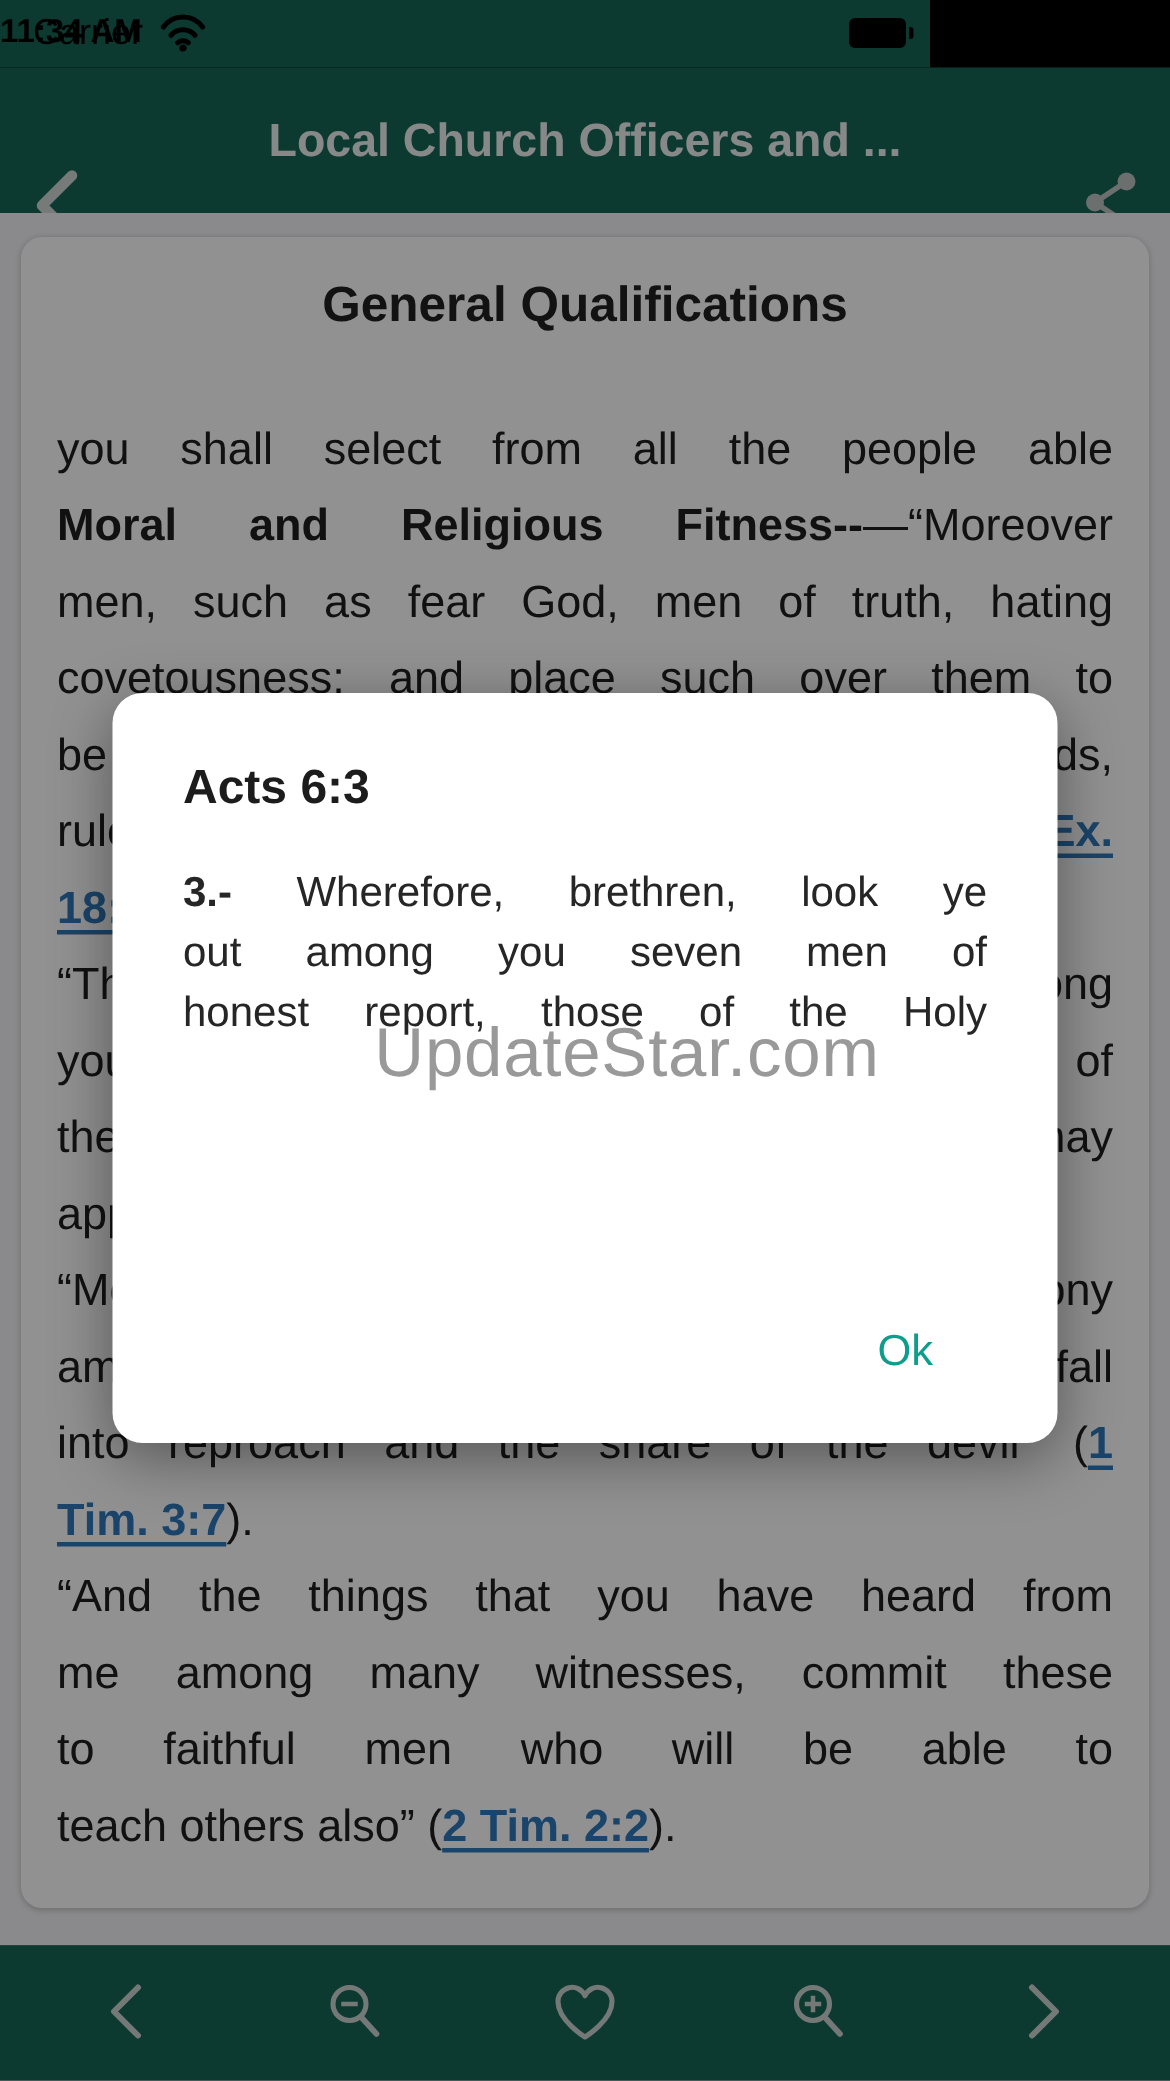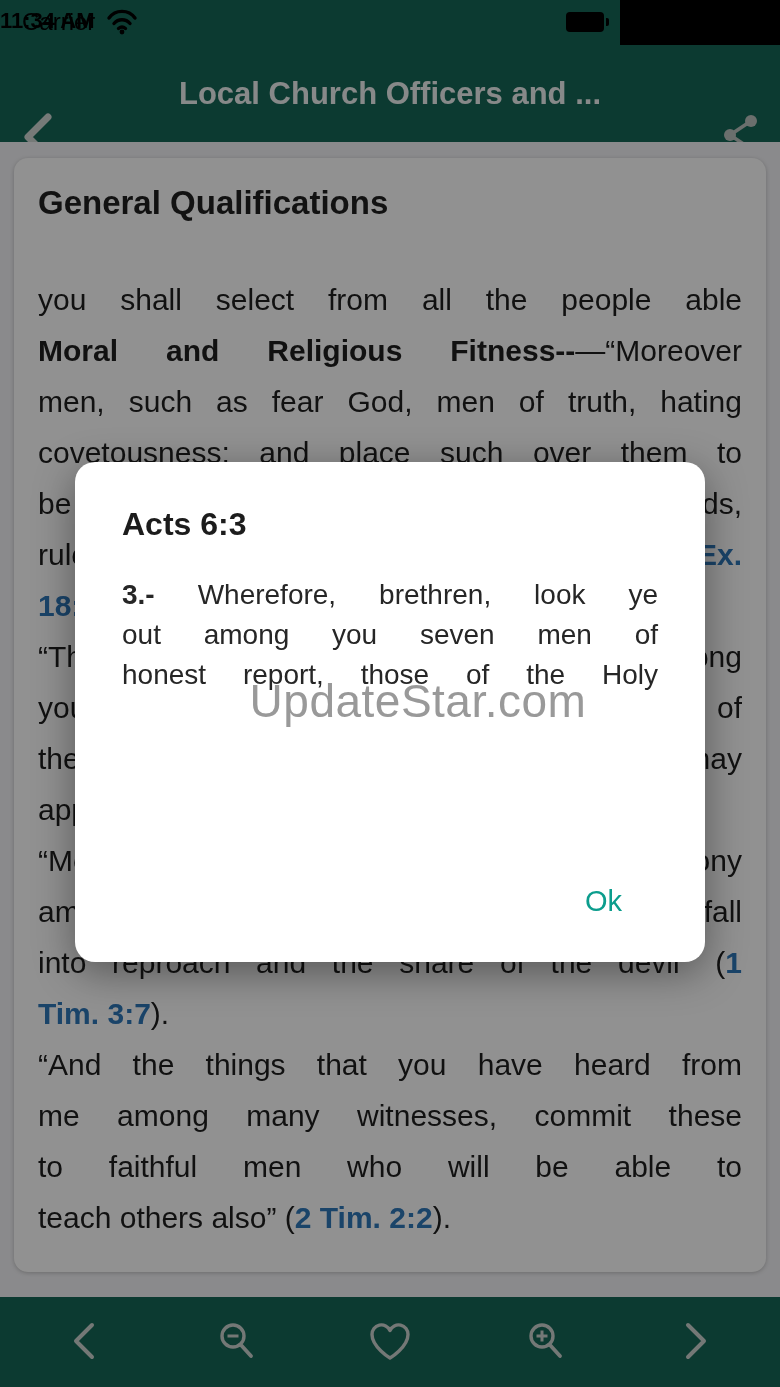--- a/index.html
+++ b/index.html
@@ -28,27 +28,27 @@
   .navbar{position:absolute;left:0;top:45px;width:780px;height:97px;background:var(--teal);z-index:1;}
   .nav-title{position:absolute;left:70px;right:70px;top:0;height:97px;line-height:97px;text-align:center;
     font-size:31px;font-weight:700;color:var(--nav-text);white-space:nowrap;overflow:hidden;}
   .iconbtn{background:none;border:none;padding:0;margin:0;cursor:pointer;}
   .back-btn{position:absolute;left:20px;top:66px;}
   .share-btn{position:absolute;right:18px;top:66px;}
   
   .content{position:absolute;left:0;top:142px;width:780px;height:1155px;background:var(--page-bg);z-index:1;}
   .card{position:absolute;left:14px;top:16px;width:752px;height:1114px;background:var(--card-bg);
     border-radius:14px;box-shadow:0 1px 4px rgba(0,0,0,0.22);box-sizing:border-box;overflow:hidden;}
-  .doc-heading{margin:26px 24px 0;text-align:left;font-size:33px;font-weight:700;color:#1f1f1f;}
+  .doc-heading{margin:26px 24px 0;text-align:center;font-size:33px;font-weight:700;color:#1f1f1f;}
   .doc-lines{margin:52px 24px 0;}
   .dline{font-size:30px;line-height:51px;height:51px;color:var(--body-text);
     text-align:justify;text-align-last:justify;overflow:hidden;}
   .dline.last{text-align-last:left;}
   .b{font-weight:700;}
-  .link{color:var(--link-blue);font-weight:700;
+  .link{color:var(--link-blue);font-weight:700;text-decoration:underline;
     text-decoration-thickness:2.5px;text-underline-offset:5px;cursor:pointer;}
   
   .toolbar{position:absolute;left:0;top:1297px;width:780px;height:90px;background:var(--teal);
     display:flex;justify-content:space-between;align-items:center;padding:0 64px;box-sizing:border-box;z-index:1;}
   
   .scrim{position:absolute;inset:0;background:rgba(0,0,0,0.42);z-index:50;}
   .dialog{position:absolute;left:75px;top:462px;width:630px;height:500px;background:#ffffff;
     border-radius:20px;box-shadow:0 10px 40px rgba(0,0,0,0.40);z-index:60;box-sizing:border-box;
     padding:44px 47px;}
   .dialog-title{font-size:32px;font-weight:700;color:#1c1c1c;}

